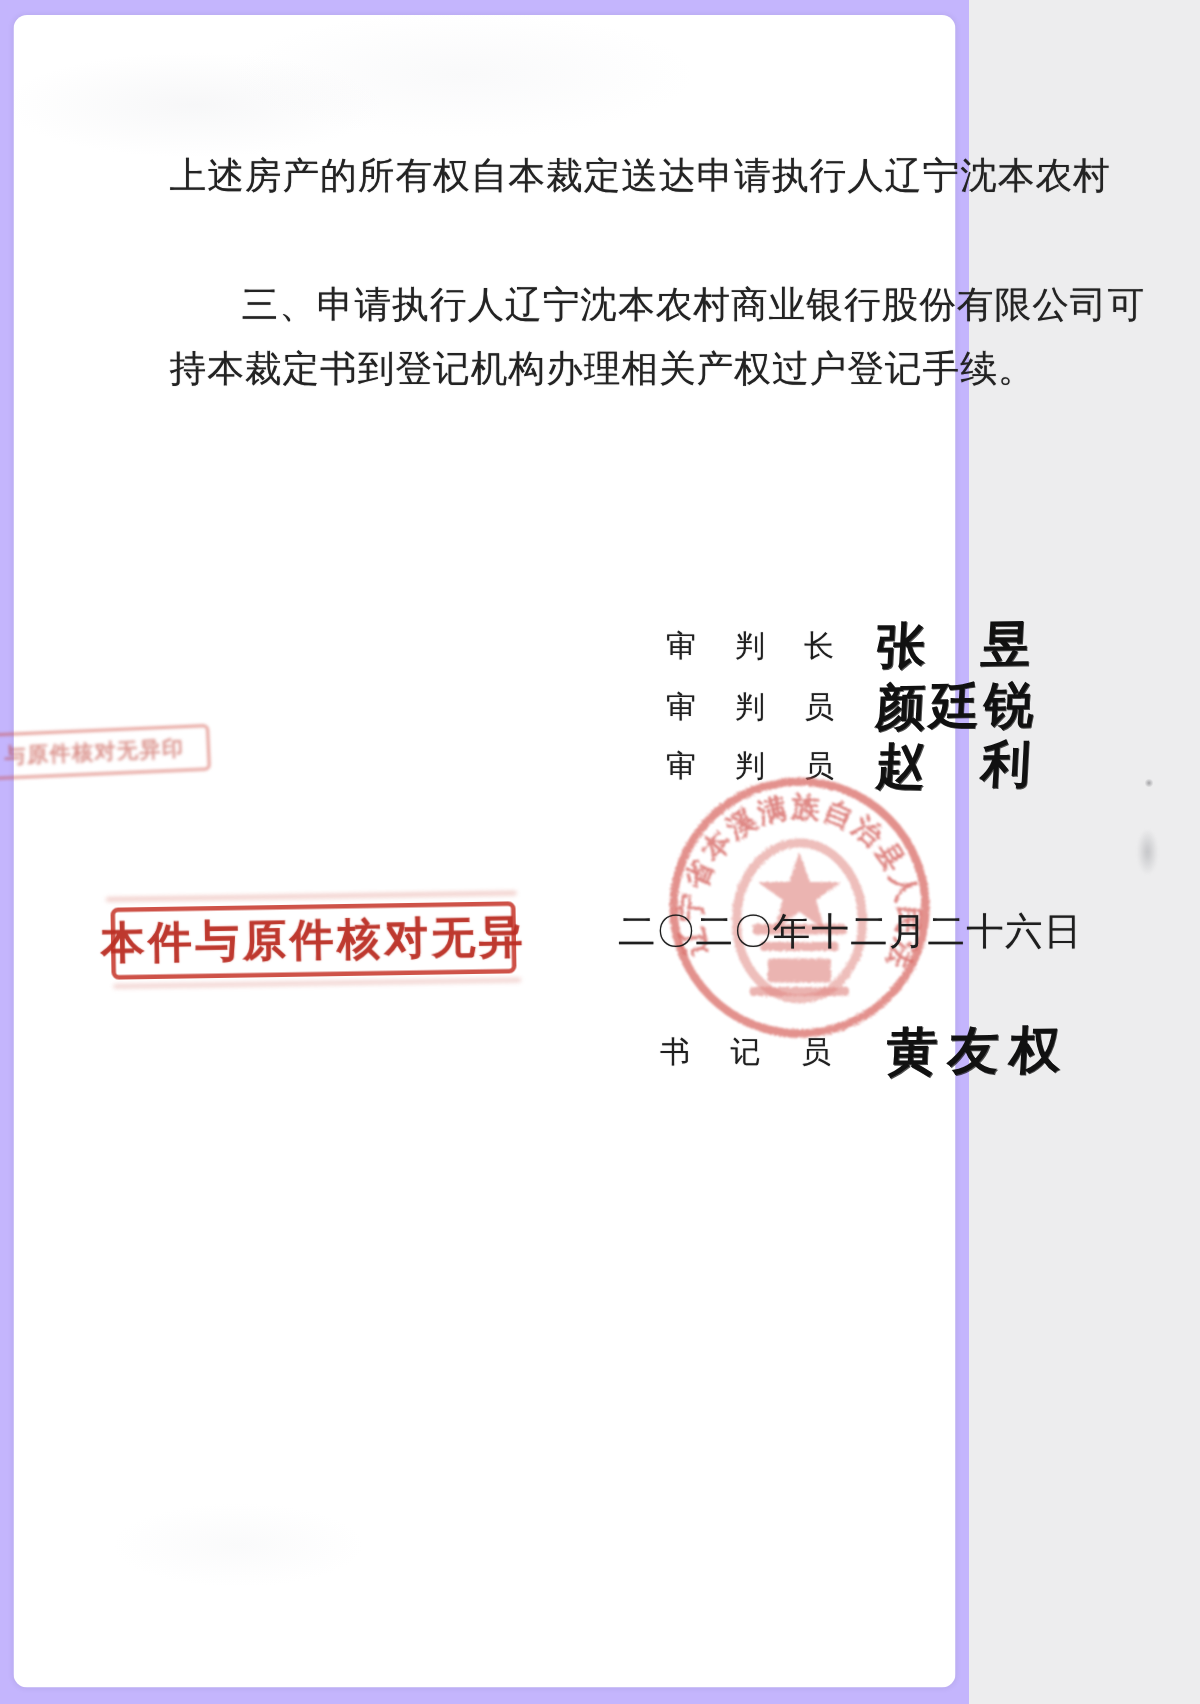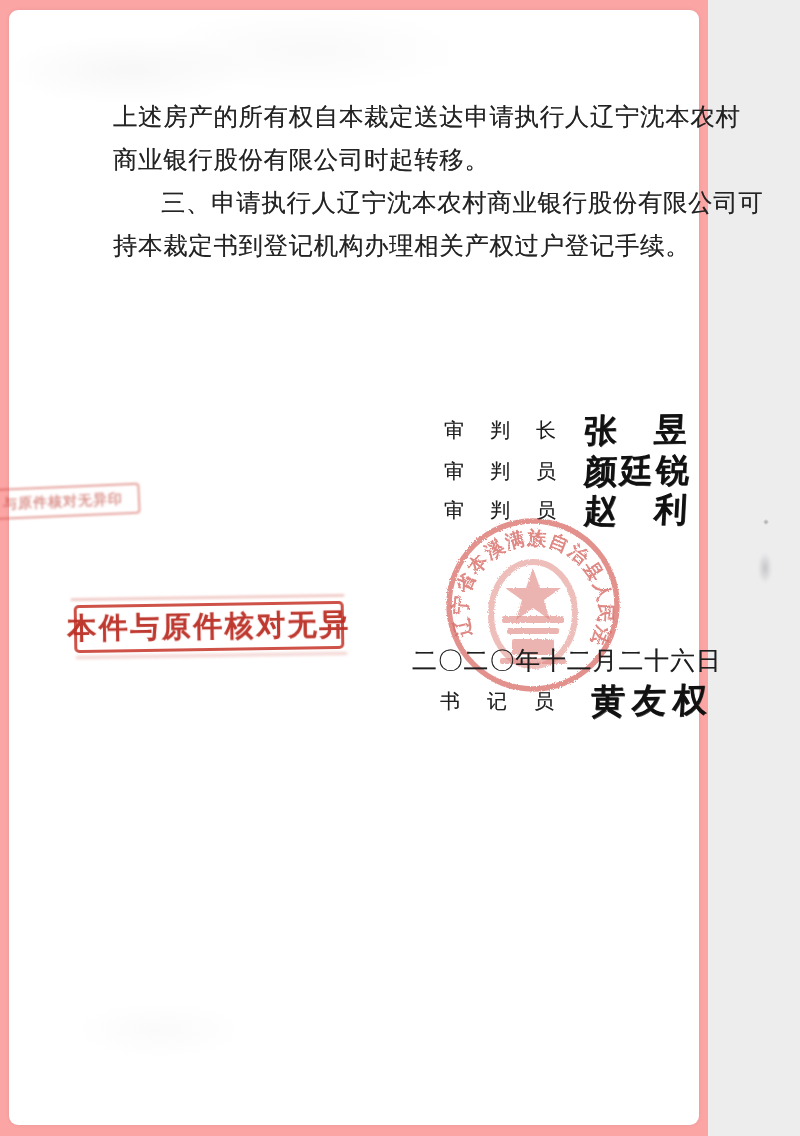--- a/index.html
+++ b/index.html
@@ -2,21 +2,21 @@
 <html><head>
 <meta charset="utf-8">
 <style>
   html,body{margin:0;padding:0;}
   body{
     width:800px;height:1136px;
     background:#ededee;
     font-family:"Liberation Serif","DejaVu Serif",serif;
     overflow:hidden;
   }
-  .page{position:relative;width:708px;height:1136px;background:#fca5a5;}
+  .page{position:relative;width:646px;height:1136px;background:#c4b5fd;}
   .paper{
     position:absolute;left:9px;top:10px;right:9px;bottom:11px;
     background:#ffffff;border-radius:9px;
     box-shadow:0 0 4px rgba(0,0,0,0.08);
     background-image:
       radial-gradient(ellipse 180px 50px at 120px 60px, rgba(210,212,218,0.18), rgba(255,255,255,0) 70%),
       radial-gradient(ellipse 220px 60px at 300px 40px, rgba(214,216,222,0.14), rgba(255,255,255,0) 70%),
       radial-gradient(ellipse 120px 40px at 150px 1020px, rgba(214,216,222,0.12), rgba(255,255,255,0) 70%);
   }
   .layer{position:absolute;left:0;top:0;width:800px;height:1136px;}
@@ -43,21 +43,21 @@
     transform:skewX(-4deg) rotate(-1deg);
     text-shadow:0.6px 0.6px 0.4px rgba(10,10,10,0.7);
   }
   .name.spread{letter-spacing:37px;margin-right:-37px;}
   .name.n3{letter-spacing:3px;}
 
   
   .date{
     position:absolute;left:412px;top:604px;
     font-size:25px;color:#1e1e1e;letter-spacing:0.8px;white-space:nowrap;
-    z-index:6;text-shadow:0 0 0.6px rgba(30,30,30,0.5);margin-top:40px;
+    z-index:6;text-shadow:0 0 0.6px rgba(30,30,30,0.5);
   }
 
   
   .clerkrow{position:absolute;left:440px;top:678px;white-space:nowrap;z-index:6;}
   .clerkrow .role{letter-spacing:27px;text-align:right;}
   .clerkrow .name{font-size:34px;letter-spacing:7px;margin-left:10px;}
 
   
   .seal{
     position:absolute;left:444px;top:516px;width:178px;height:178px;z-index:4;
@@ -116,21 +116,20 @@
 </style>
 </head>
 <body>
 
 <div class="page">
   <div class="paper"></div>
 
   <div class="layer">
 
     <div class="bline" style="top:100px;">上述房产的所有权自本裁定送达申请执行人辽宁沈本农村</div>
-    <div class="bline" style="top:143px;">商业银行股份有限公司时起转移。</div>
     <div class="bline indent" style="top:186px;">三、申请执行人辽宁沈本农村商业银行股份有限公司可</div>
     <div class="bline" style="top:229px;">持本裁定书到登记机构办理相关产权过户登记手续。</div>
 
     <div class="sigrow" style="top:408px;">
       <span class="role">审判长</span><span class="name spread">张昱</span>
     </div>
     <div class="sigrow" style="top:449px;">
       <span class="role">审判员</span><span class="name n3">颜廷锐</span>
     </div>
     <div class="sigrow" style="top:488px;">

